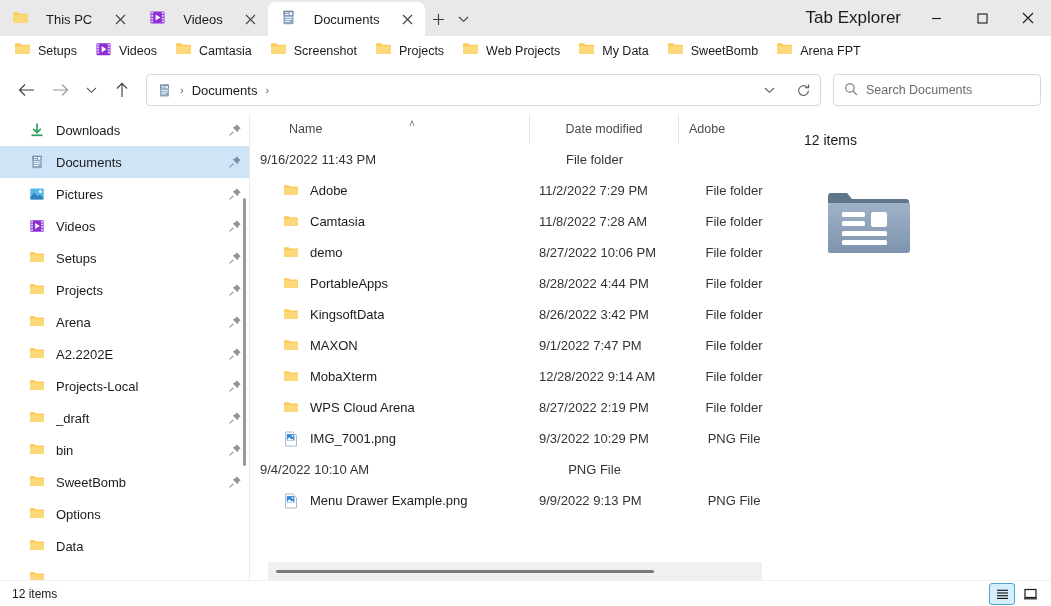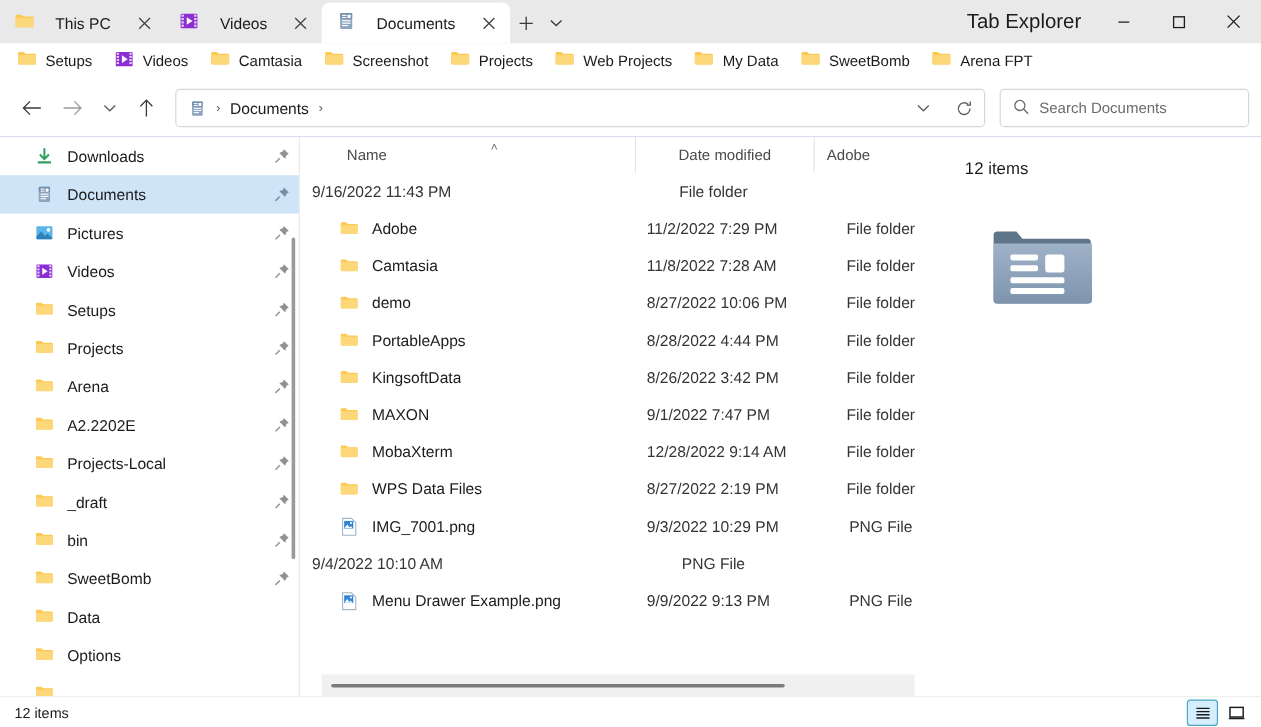--- a/index.html
+++ b/index.html
@@ -663,31 +663,31 @@
         </span>
       </div>
 
       <div class="sideitem">
         <span class="sicon">
           <svg width="16" height="14" viewBox="0 0 17 15">
               <path d="M1 2.2a.9.9 0 0 1 .9-.9h4L7.3 2.8h7.8a.9.9 0 0 1 .9.9v7.1a.9.9 0 0 1-.9.9H1.9a.9.9 0 0 1-.9-.9z" fill="#fcc952"></path>
               <path d="M1 3.9h15v7.0a.9.9 0 0 1-.9.9H1.9a.9.9 0 0 1-.9-.9z" fill="#fdd87b"></path>
             </svg>
         </span>
+        <span class="slabel">Options</span>
+      </div>
+
+      <div class="sideitem">
+        <span class="sicon">
+          <svg width="16" height="14" viewBox="0 0 17 15">
+              <path d="M1 2.2a.9.9 0 0 1 .9-.9h4L7.3 2.8h7.8a.9.9 0 0 1 .9.9v7.1a.9.9 0 0 1-.9.9H1.9a.9.9 0 0 1-.9-.9z" fill="#fcc952"></path>
+              <path d="M1 3.9h15v7.0a.9.9 0 0 1-.9.9H1.9a.9.9 0 0 1-.9-.9z" fill="#fdd87b"></path>
+            </svg>
+        </span>
         <span class="slabel">Data</span>
-      </div>
-
-      <div class="sideitem">
-        <span class="sicon">
-          <svg width="16" height="14" viewBox="0 0 17 15">
-              <path d="M1 2.2a.9.9 0 0 1 .9-.9h4L7.3 2.8h7.8a.9.9 0 0 1 .9.9v7.1a.9.9 0 0 1-.9.9H1.9a.9.9 0 0 1-.9-.9z" fill="#fcc952"></path>
-              <path d="M1 3.9h15v7.0a.9.9 0 0 1-.9.9H1.9a.9.9 0 0 1-.9-.9z" fill="#fdd87b"></path>
-            </svg>
-        </span>
-        <span class="slabel">Options</span>
       </div>
 
       <div class="sideitem">
         <span class="sicon">
           <svg width="16" height="14" viewBox="0 0 17 15">
               <path d="M1 2.2a.9.9 0 0 1 .9-.9h4L7.3 2.8h7.8a.9.9 0 0 1 .9.9v7.1a.9.9 0 0 1-.9.9H1.9a.9.9 0 0 1-.9-.9z" fill="#fcc952"></path>
               <path d="M1 3.9h15v7.0a.9.9 0 0 1-.9.9H1.9a.9.9 0 0 1-.9-.9z" fill="#fdd87b"></path>
             </svg>
         </span>
       </div>
@@ -817,21 +817,21 @@
         </div>
 
         <div class="row">
           <div class="c-name">
             <span class="fileicon">
                 <svg width="16" height="14" viewBox="0 0 17 15">
                   <path d="M1 2.2a.9.9 0 0 1 .9-.9h4L7.3 2.8h7.8a.9.9 0 0 1 .9.9v7.1a.9.9 0 0 1-.9.9H1.9a.9.9 0 0 1-.9-.9z" fill="#fcc952"></path>
                   <path d="M1 3.9h15v7.0a.9.9 0 0 1-.9.9H1.9a.9.9 0 0 1-.9-.9z" fill="#fdd87b"></path>
                 </svg>
               </span>
-            <span class="fname">WPS Data Files</span>
+            <span class="fname">WPS Cloud Arena</span>
           </div>
           <div class="c-date">8/27/2022 2:19 PM</div>
           <div class="c-type">File folder</div>
         </div>
 
         <div class="row">
           <div class="c-name">
             <span class="fileicon">
                 <svg width="14" height="16" viewBox="0 0 14 16">
                   <path d="M1.5 1 h7.4 l3.6 3.6 v10.4 h-11 z" fill="#ffffff" stroke="#9fb4c7" stroke-width="0.9"></path>

